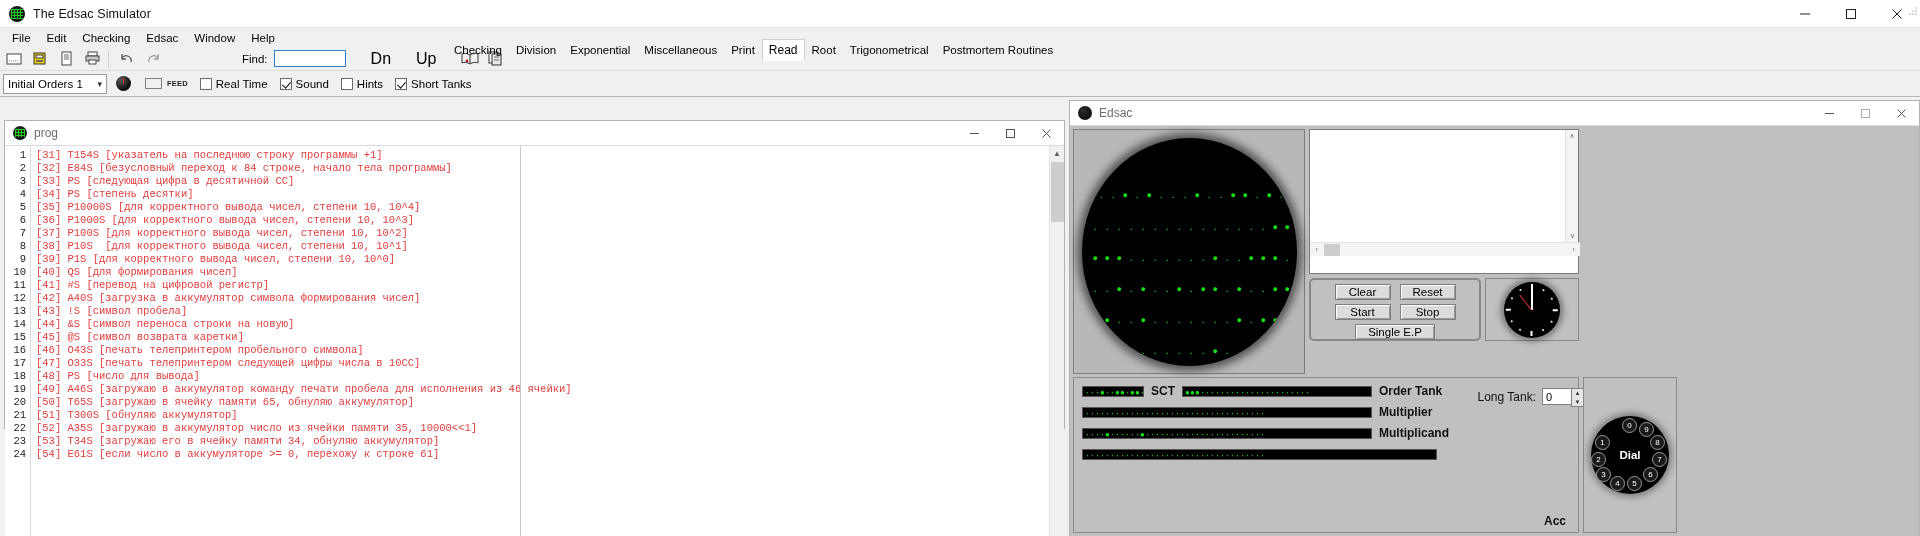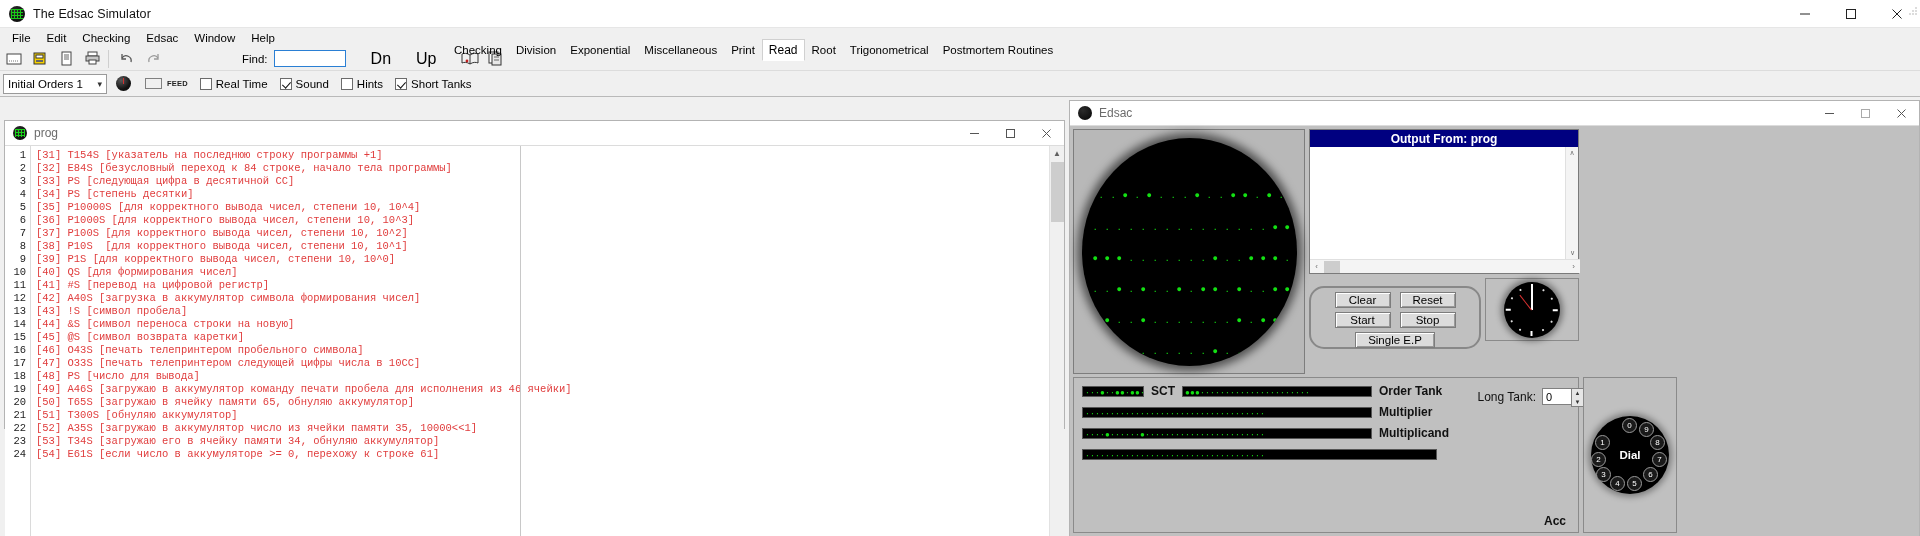--- a/index.html
+++ b/index.html
@@ -265,21 +265,21 @@
   .out-hs {
     position:absolute; left:0; bottom:0; width:270px; height:14px; background:#f4f4f4; border-top:1px solid #e0e0e0;
     display:flex; align-items:center;
   }
   .out-hs .arr { width:13px; text-align:center; font-size:8px; color:#707070; }
   .out-hs .thumb { width:16px;height:12px;background:#cdcdcd;margin-left:1px;}
   .out-hs .arr.r { margin-left:auto; }
 
   .ctrl-panel {
     position:absolute; left: 239px; top: 152px; width: 172px; height: 63px;
-    background:#c0c0c0; border: 2px solid #888; border-radius: 15px; margin-top: 8px;
+    background:#c0c0c0; border: 2px solid #888; border-radius: 5px;
   }
   .ctrl-row { display:flex; justify-content:center; gap: 9px; margin-top: 4px; }
   .btn3d {
     background:#dcdcdc; border: 1px solid #7d7d7d;
     font-size: 11.5px; color:#000; padding: 1px 0; text-align:center;
     cursor: default; width: 56px;
     box-shadow: inset 1px 1px 0 #fff, inset -1px -1px 0 #9a9a9a;
   }
   .btn3d.wide { width: 80px; }
 
@@ -641,21 +641,20 @@
             
             
             
             
             
           </div>
         </div>
       </div>
 
       <div class="out-panel">
-        <div class="out-header">Output From: prog</div>
         <div class="out-area">
           <div class="out-vs">
             <div class="a">∧</div>
             <div class="a bot">∨</div>
           </div>
           <div class="out-hs">
             <div class="arr">‹</div>
             <div class="thumb"></div>
             <div class="arr r">›</div>
           </div>

